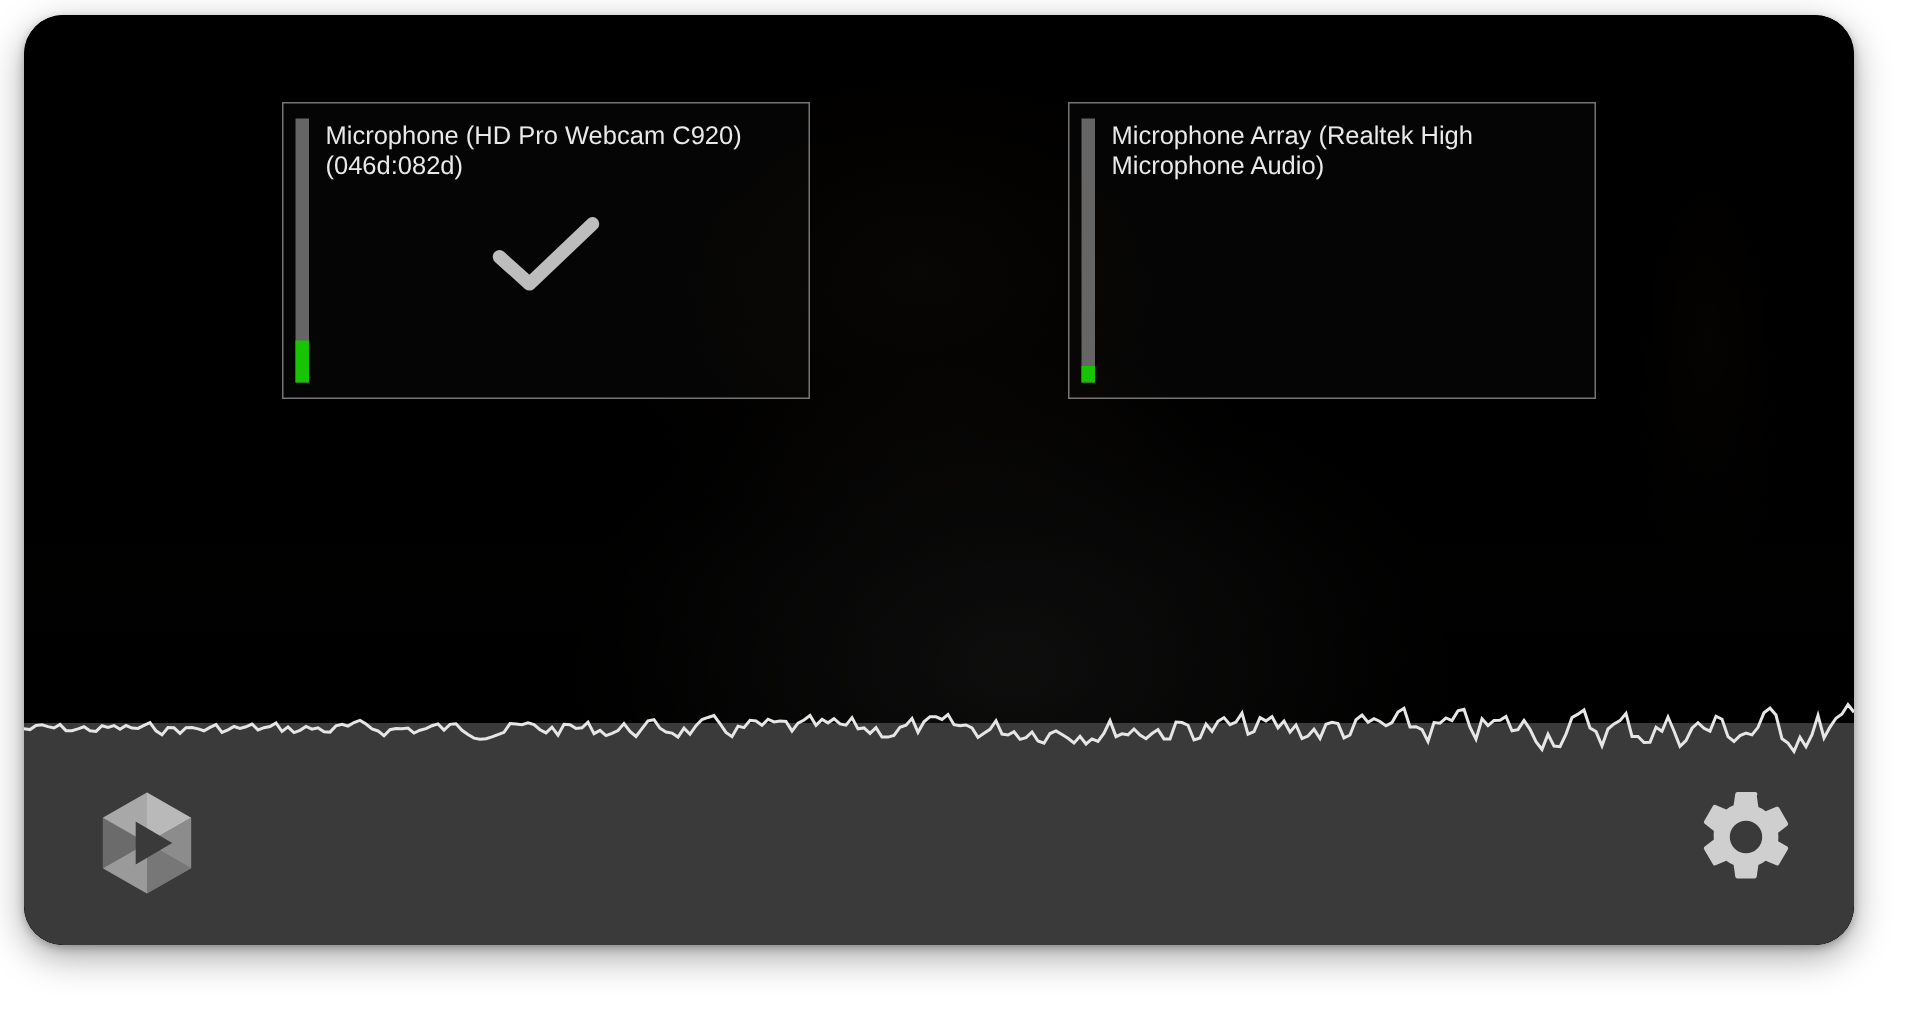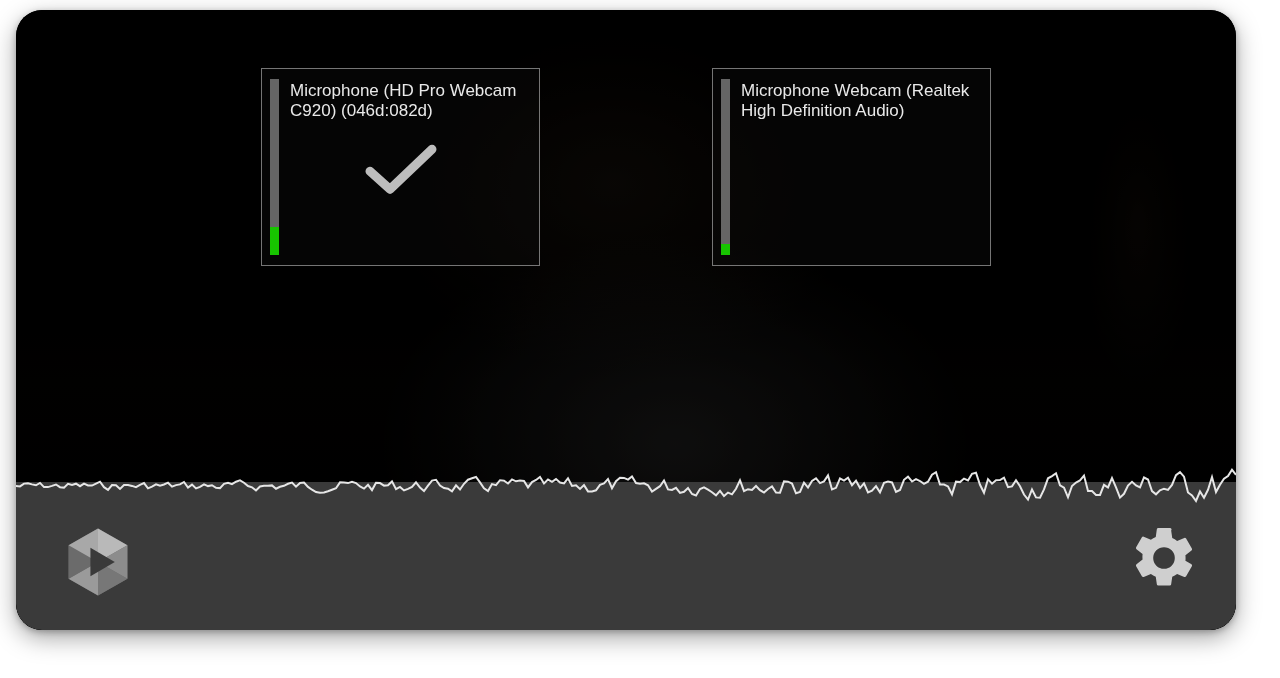--- a/index.html
+++ b/index.html
@@ -8,21 +8,21 @@
   .video-bg{position:absolute;inset:0;border-radius:26px;overflow:hidden;
     background:
       radial-gradient(ellipse 340px 260px at 49% 28%, rgba(120,100,82,.30), transparent 72%),
       radial-gradient(ellipse 420px 300px at 54% 70%, rgba(215,215,215,.22), transparent 70%),
       radial-gradient(ellipse 80px 220px at 92% 35%, rgba(110,90,70,.22), transparent 72%),
       linear-gradient(#0d0c0b,#121110 40%,#171615 60%,#121110);
     filter:brightness(.55) contrast(1.05)}
   .video-bg::after{content:"";position:absolute;inset:0;background:rgba(0,0,0,.45)}
 
   .mic-cards{position:absolute;left:0;right:0;top:58px;display:flex;gap:0;justify-content:center}
-  .mic-card{position:relative;width:279px;height:198px;border:1px solid rgba(255,255,255,.45);
+  .mic-card{position:relative;width:352px;height:198px;border:1px solid rgba(255,255,255,.45);
             background:rgba(20,20,20,.25);box-sizing:border-box;cursor:pointer}
   .mic-card + .mic-card{margin-left:172px}
   .mic-card .meter{position:absolute;left:8px;top:10px;bottom:10px;width:9px;background:rgba(180,180,180,.55)}
   .mic-card .meter .fill{position:absolute;left:0;right:0;bottom:0;background:#17c400}
   .mic-card .label{position:absolute;left:28px;right:12px;top:12px;color:#e9e9e9;font-size:17px;line-height:20px}
   .mic-card .check{position:absolute;left:50%;top:50%;transform:translate(-50%,-44%)}
   .mic-card .check svg{display:block}
 
   .wave{position:absolute;left:0;right:0;top:440px;height:80px;pointer-events:none}
   .wave svg{width:100%;height:100%;display:block}
@@ -52,21 +52,21 @@
         <svg width="74" height="54" viewBox="0 0 74 54">
           <path d="M6 28 L26 46 L68 6" fill="none" stroke="#bdbdbd" stroke-width="9" stroke-linecap="round" stroke-linejoin="round"></path>
         </svg>
       </div>
     </div>
 
     <div class="mic-card">
       <div class="meter">
         <div class="fill" style="height:6%"></div>
       </div>
-      <div class="label">Microphone Webcam (Realtek High Definition Audio)</div>
+      <div class="label">Microphone Array (Realtek High Microphone Audio)</div>
     </div>
   </div>
 
   <div class="bottom-bar"></div>
 
   <div class="wave">
     <svg viewBox="0 0 1220 80" preserveAspectRatio="none">
       <path id="wavepath" fill="none" stroke="#e6e6e6" stroke-width="2" d="M 0 36 L 0.0 35.9 L 4.0 36.4 L 8.0 33.6 L 12.0 33.2 L 16.0 34.4 L 20.0 35.3 L 24.0 32.9 L 28.0 37.1 L 32.0 37.1 L 36.0 35.9 L 40.0 34.5 L 44.0 37.2 L 48.0 37.6 L 52.0 33.8 L 56.0 35.0 L 60.0 33.7 L 64.0 36.2 L 68.0 33.7 L 72.0 35.4 L 76.0 35.6 L 80.0 33.6 L 84.0 31.7 L 88.0 37.2 L 92.0 39.9 L 96.0 35.0 L 100.0 35.2 L 104.0 38.9 L 108.0 35.1 L 112.0 35.0 L 116.0 35.9 L 120.0 37.2 L 124.0 34.9 L 128.0 33.1 L 132.0 38.3 L 136.0 36.6 L 140.0 34.3 L 144.0 35.6 L 148.0 34.5 L 152.0 32.7 L 156.0 36.6 L 160.0 35.1 L 164.0 34.4 L 168.0 32.0 L 172.0 37.6 L 176.0 34.6 L 180.0 38.4 L 184.0 36.9 L 188.0 34.3 L 192.0 36.1 L 196.0 35.2 L 200.0 37.8 L 204.0 38.1 L 208.0 33.9 L 212.0 32.8 L 216.0 34.1 L 220.0 31.7 L 224.0 30.3 L 228.0 32.7 L 232.0 36.0 L 236.0 37.3 L 240.0 40.5 L 244.0 36.5 L 248.0 35.7 L 252.0 35.8 L 256.0 35.4 L 260.0 38.7 L 264.0 36.8 L 268.0 35.8 L 272.0 33.8 L 276.0 32.6 L 280.0 36.7 L 284.0 32.9 L 288.0 32.5 L 292.0 36.9 L 296.0 39.7 L 300.0 42.1 L 304.0 42.8 L 308.0 42.5 L 312.0 41.3 L 316.0 39.7 L 320.0 38.2 L 324.0 32.4 L 328.0 32.6 L 332.0 33.1 L 336.0 31.9 L 340.0 33.1 L 344.0 36.5 L 348.0 38.6 L 352.0 34.8 L 356.0 40.1 L 360.0 32.8 L 364.0 33.1 L 368.0 35.6 L 372.0 35.2 L 376.0 31.4 L 380.0 39.1 L 384.0 36.9 L 388.0 40.4 L 392.0 38.9 L 396.0 37.0 L 400.0 32.4 L 404.0 37.6 L 408.0 41.0 L 412.0 35.7 L 416.0 30.6 L 420.0 29.8 L 424.0 35.5 L 428.0 38.0 L 432.0 38.7 L 436.0 41.4 L 440.0 35.4 L 444.0 39.5 L 448.0 33.8 L 452.0 29.7 L 456.0 28.3 L 460.0 27.0 L 464.0 32.4 L 468.0 38.3 L 472.0 41.1 L 476.0 34.1 L 480.0 35.1 L 484.0 30.2 L 488.0 30.7 L 492.0 33.5 L 496.0 29.5 L 500.0 31.3 L 504.0 30.6 L 508.0 31.0 L 512.0 37.4 L 516.0 32.1 L 520.0 30.0 L 524.0 27.0 L 528.0 33.5 L 532.0 29.6 L 536.0 31.9 L 540.0 29.1 L 544.0 32.6 L 548.0 33.4 L 552.0 28.4 L 556.0 35.9 L 560.0 35.3 L 564.0 38.9 L 568.0 35.1 L 572.0 41.4 L 576.0 41.4 L 580.0 40.3 L 584.0 34.8 L 588.0 33.5 L 592.0 29.0 L 596.0 38.2 L 600.0 31.2 L 604.0 27.8 L 608.0 27.9 L 612.0 29.6 L 616.0 26.4 L 620.0 33.1 L 624.0 33.8 L 628.0 33.3 L 632.0 35.3 L 636.0 41.6 L 640.0 38.9 L 644.0 36.2 L 648.0 30.5 L 652.0 39.4 L 656.0 40.0 L 660.0 37.8 L 664.0 42.9 L 668.0 41.8 L 672.0 38.0 L 676.0 44.0 L 680.0 45.5 L 684.0 39.0 L 688.0 37.3 L 692.0 39.7 L 696.0 42.2 L 700.0 45.3 L 704.0 40.9 L 708.0 46.0 L 712.0 42.6 L 716.0 44.3 L 720.0 38.8 L 724.0 30.4 L 728.0 41.1 L 732.0 39.2 L 736.0 39.9 L 740.0 36.0 L 744.0 40.1 L 748.0 42.5 L 752.0 39.0 L 756.0 36.4 L 760.0 42.6 L 764.0 42.7 L 768.0 31.4 L 772.0 31.7 L 776.0 33.5 L 780.0 43.3 L 784.0 42.0 L 788.0 32.7 L 792.0 37.6 L 796.0 30.9 L 800.0 28.4 L 804.0 33.1 L 808.0 31.4 L 812.0 25.4 L 816.0 39.5 L 820.0 37.8 L 824.0 28.4 L 828.0 30.6 L 832.0 27.8 L 836.0 35.2 L 840.0 30.7 L 844.0 38.1 L 848.0 33.3 L 852.0 42.4 L 856.0 40.7 L 860.0 36.2 L 864.0 42.3 L 868.0 32.8 L 872.0 31.6 L 876.0 32.4 L 880.0 41.9 L 884.0 40.0 L 888.0 29.8 L 892.0 26.7 L 896.0 31.5 L 900.0 29.1 L 904.0 31.0 L 908.0 33.9 L 912.0 31.7 L 916.0 24.7 L 920.0 22.2 L 924.0 34.6 L 928.0 34.5 L 932.0 36.4 L 936.0 44.3 L 940.0 31.7 L 944.0 32.1 L 948.0 28.6 L 952.0 30.4 L 956.0 23.8 L 960.0 22.8 L 964.0 34.8 L 968.0 42.8 L 972.0 29.2 L 976.0 33.7 L 980.0 30.3 L 984.0 30.1 L 988.0 27.6 L 992.0 37.2 L 996.0 36.4 L 1000.0 30.3 L 1004.0 36.2 L 1008.0 44.5 L 1012.0 49.6 L 1016.0 39.5 L 1020.0 47.4 L 1024.0 47.8 L 1028.0 39.4 L 1032.0 28.3 L 1036.0 26.1 L 1040.0 23.3 L 1044.0 35.3 L 1048.0 37.7 L 1052.0 47.3 L 1056.0 36.0 L 1060.0 32.6 L 1064.0 30.4 L 1068.0 25.6 L 1072.0 41.0 L 1076.0 41.0 L 1080.0 45.0 L 1084.0 44.9 L 1088.0 34.8 L 1092.0 37.5 L 1096.0 28.0 L 1100.0 37.3 L 1104.0 47.6 L 1108.0 43.8 L 1112.0 35.5 L 1116.0 31.8 L 1120.0 35.5 L 1124.0 37.4 L 1128.0 27.5 L 1132.0 29.5 L 1136.0 41.1 L 1140.0 44.3 L 1144.0 40.4 L 1148.0 38.7 L 1152.0 39.9 L 1156.0 34.9 L 1160.0 25.2 L 1164.0 22.1 L 1168.0 26.7 L 1172.0 42.5 L 1176.0 45.4 L 1180.0 51.0 L 1184.0 41.5 L 1188.0 47.8 L 1192.0 39.8 L 1196.0 27.0 L 1200.0 42.0 L 1204.0 34.7 L 1208.0 28.8 L 1212.0 26.0 L 1216.0 19.7 L 1220.0 24.8"></path>
     </svg>
   </div>

